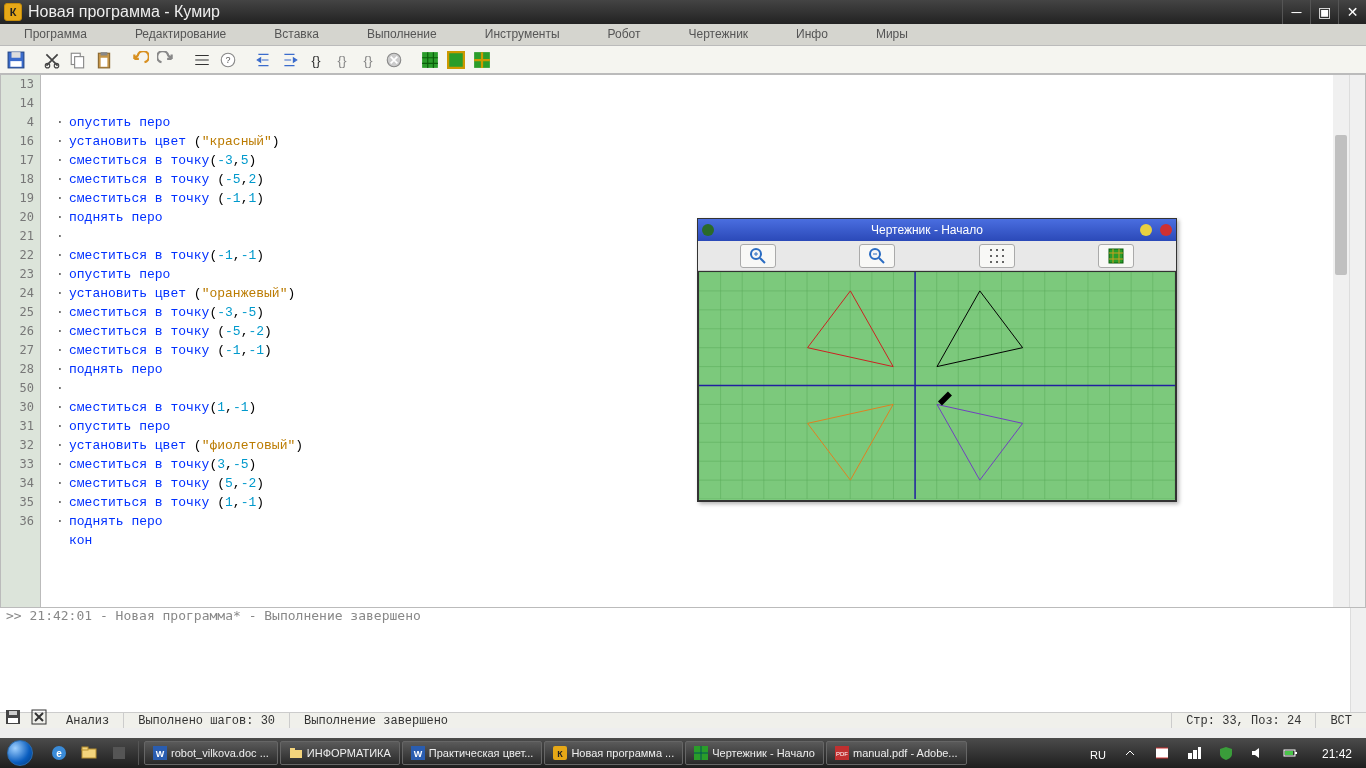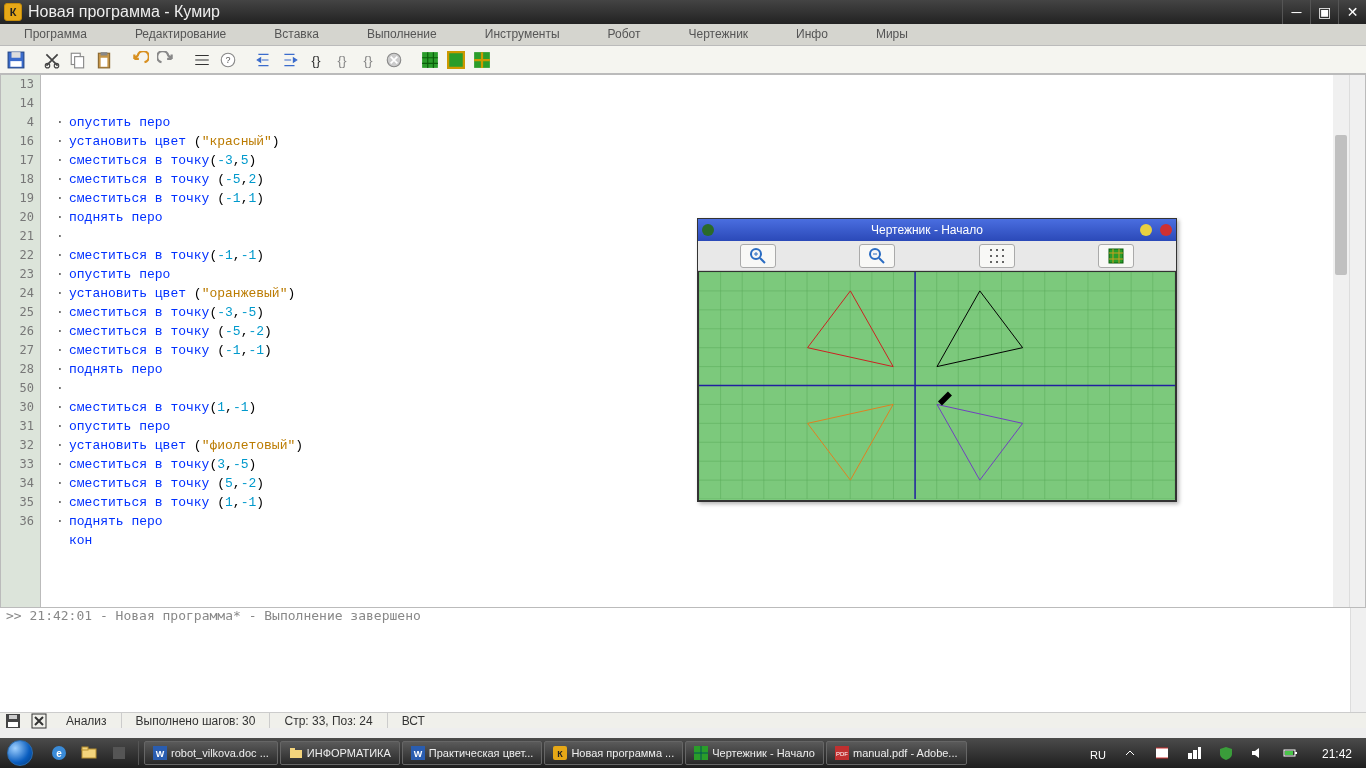--- a/index.html
+++ b/index.html
@@ -49,21 +49,21 @@
 .drafter .dtool .dbtn { width: 36px; height: 24px; border: 1px solid #aaa; border-radius: 3px; background: #f8f8f6; display: flex; align-items: center; justify-content: center; }
 .dcanvas { width: 100%; height: 230px; background: #7cc97c; position: relative; border: 1px solid #333; }
 .dcanvas svg { position: absolute; inset: 0; }
 
 
 .output { height: 124px; background: #fff; border-top: 1px solid #aaa; display: flex; }
 .output .out-text { flex: 1; font-family: Consolas, monospace; font-size: 13px; color: #888; padding: 4px 6px; white-space: pre; }
 .out-scroll { width: 16px; background: #f0f0f0; border-left: 1px solid #ddd; }
 
 
-.statusbar { height: 16px; background: #f0f0eb; border-top: 1px solid #ccc; display: flex; align-items: center; font-size: 12px; color: #333; }
+.statusbar { height: 16px; background: #f0f0eb; border-top: 1px solid #ccc; display: flex; align-items: flex-end; font-size: 12px; color: #333; font-family: Liberation Mono, monospace; }
 .statusbar .sb-cell { padding: 0 14px; border-right: 1px solid #ccc; height: 100%; display: flex; align-items: center; }
 .statusbar .sb-btn { width: 22px; height: 22px; display: flex; align-items: center; justify-content: center; margin: 0 2px; }
 .statusbar .spacer { flex: 1; text-align: center; }
 
 
 .taskbar { position: absolute; bottom: 0; left: 0; right: 0; height: 30px; background: linear-gradient(to bottom, #4b4b4b 0%, #1e1e1e 100%); display: flex; align-items: center; color: #fff; font-size: 11px; }
 .taskbar .start { width: 40px; height: 28px; display: flex; align-items: center; justify-content: center; }
 .taskbar .start .orb { width: 26px; height: 26px; border-radius: 50%; background: radial-gradient(circle at 30% 30%, #9ed0ff, #0a5dbf 60%, #033a78); border: 1px solid #2a6cb0; position: relative; }
 .taskbar .pinned { display: flex; gap: 4px; padding: 0 6px; border-right: 1px solid #555; }
 .taskbar .pin { width: 26px; height: 24px; display: flex; align-items: center; justify-content: center; }
@@ -319,20 +319,21 @@
       </svg>
     </div>
   <div class="sb-btn">
       <svg width="16" height="16" viewBox="0 0 16 16">
         <rect x="1" y="1" width="14" height="14" fill="none" stroke="#333"></rect>
         <path d="M4 4 L12 12 M12 4 L4 12" stroke="#333" stroke-width="2"></path>
       </svg>
     </div>
   <div class="sb-cell">Анализ</div>
   <div class="sb-cell">Выполнено шагов: 30</div>
+  <div class="sb-cell spacer">Выполнение завершено</div>
   <div class="sb-cell">Стр: 33, Поз: 24</div>
   <div class="sb-cell" style="border-right:none">ВСТ</div>
 </div>
 
 <div class="taskbar">
   <div class="start">
       <div class="orb"></div>
     </div>
   <div class="pinned">
     <div class="pin">

